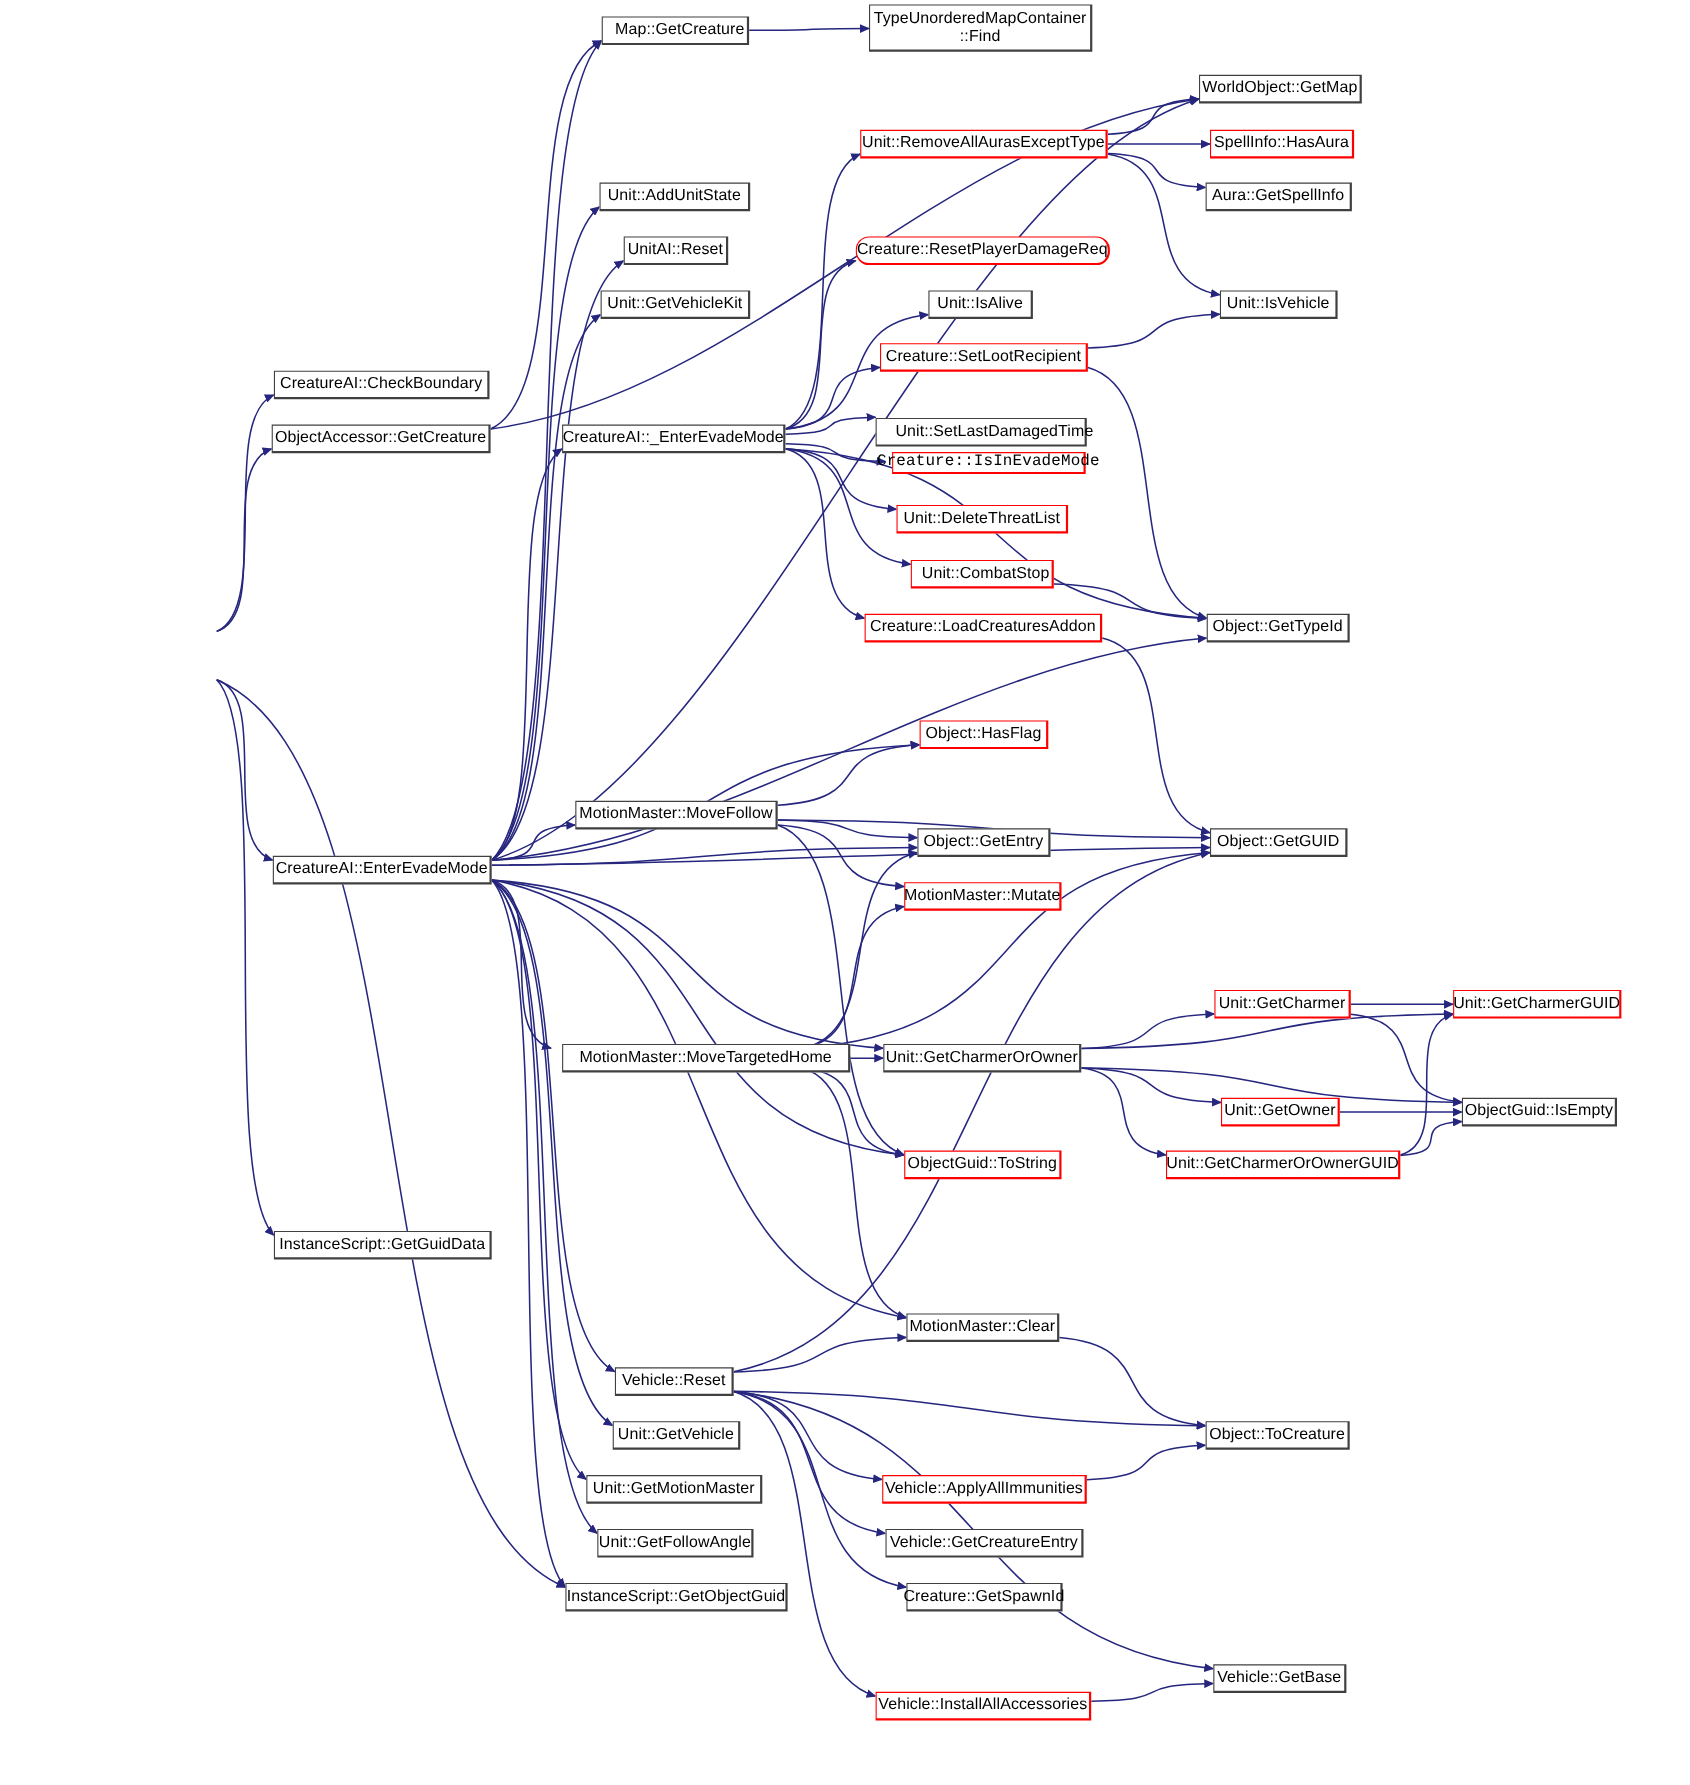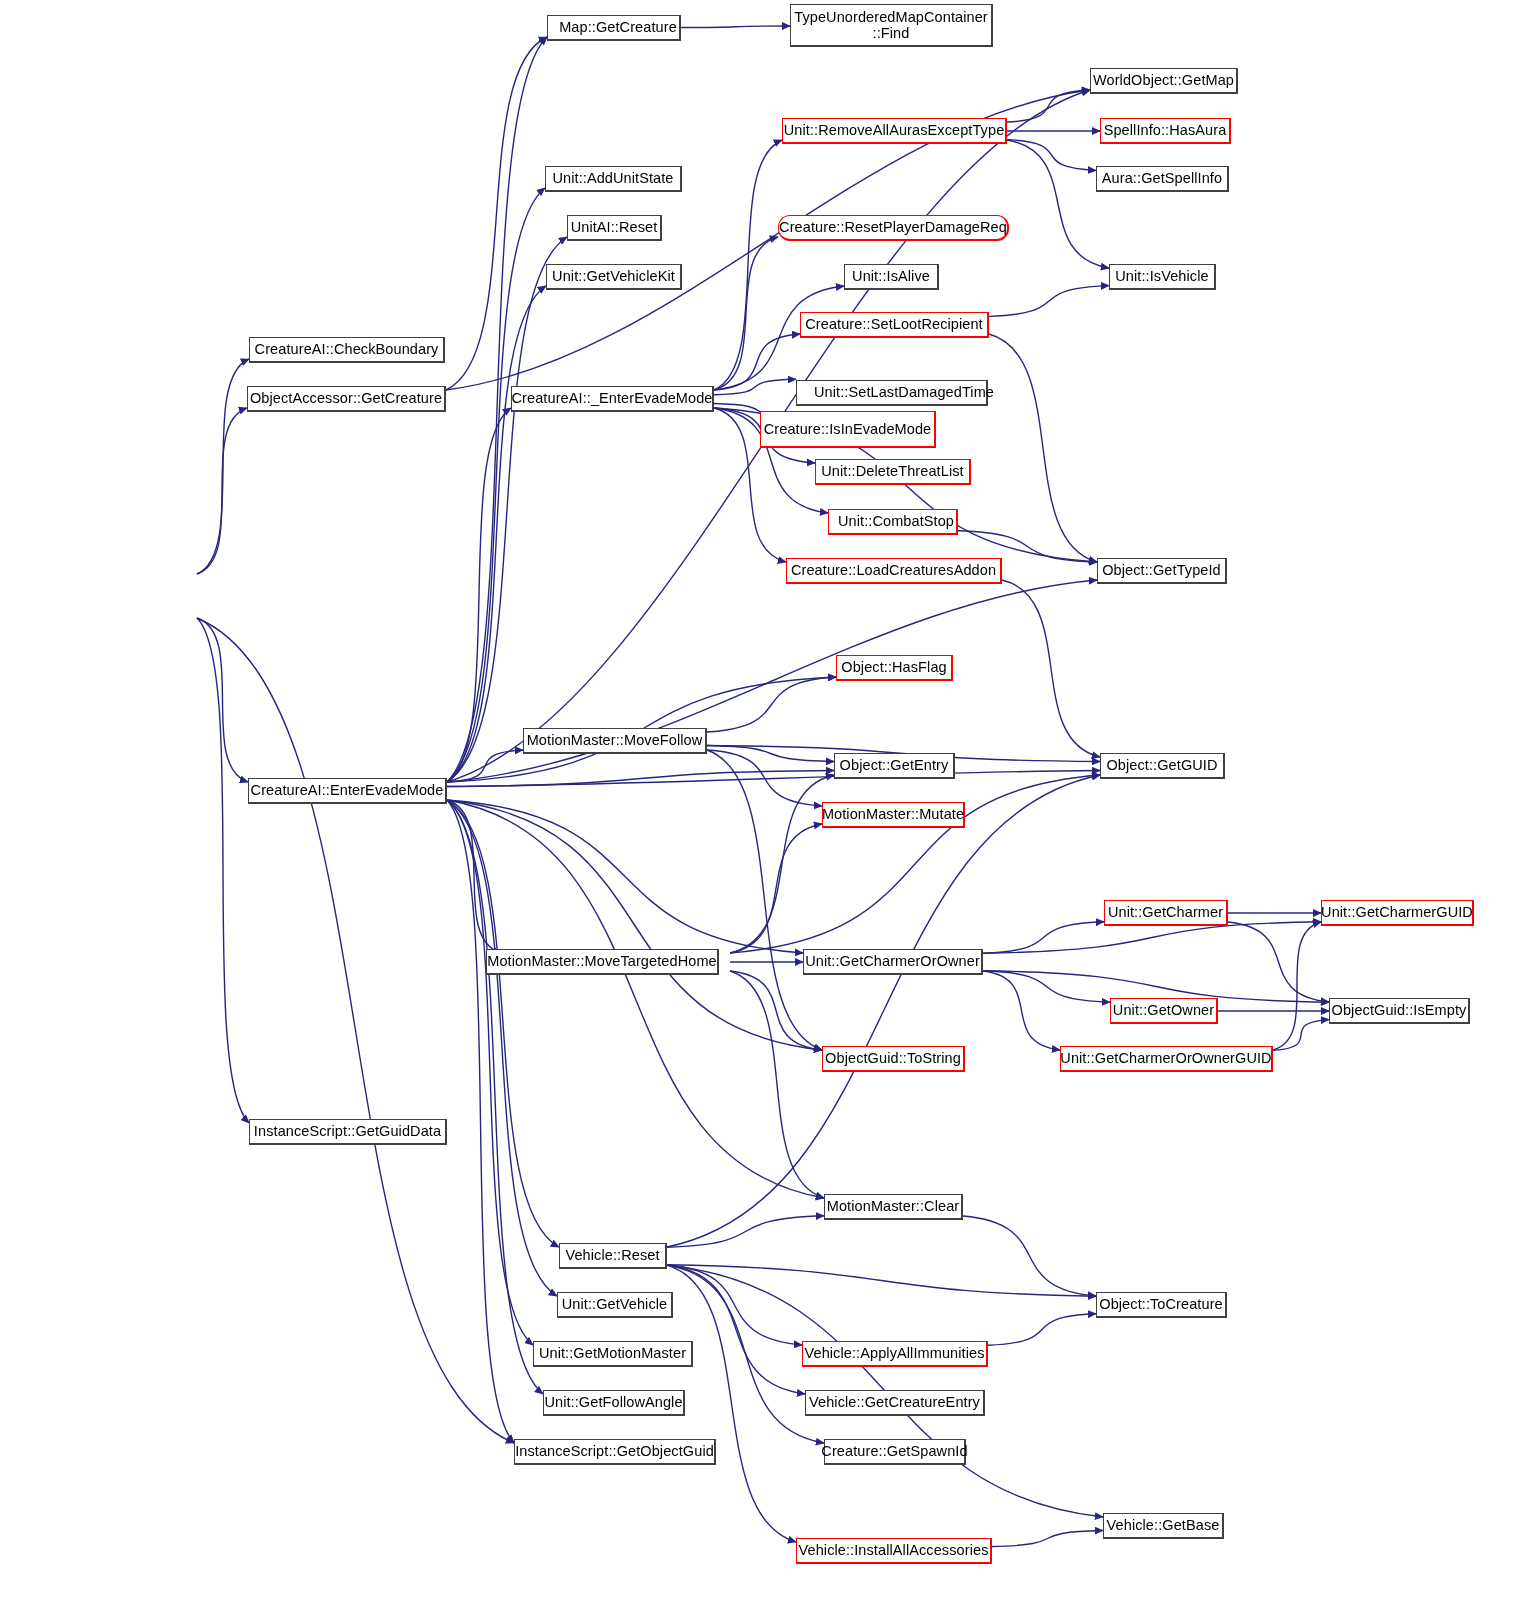--- a/index.html
+++ b/index.html
@@ -163,34 +163,34 @@
       <div class="node" style="left: 567px; top: 215px; width: 95px; height: 26px;">UnitAI::Reset</div>
       <div class="node red" style="left: 778px; top: 215px; width: 231px; height: 26px; border-radius: 12px;">Creature::ResetPlayerDamageReq</div>
       <div class="node" style="left: 844px; top: 264px; width: 95px; height: 26px;">Unit::IsAlive</div>
       <div class="node" style="left: 1109px; top: 264px; width: 107px; height: 26px;">Unit::IsVehicle</div>
       <div class="node" style="left: 546px; top: 264px; width: 136px; height: 26px;">Unit::GetVehicleKit</div>
       <div class="node red" style="left: 800px; top: 312px; width: 189px; height: 26px;">Creature::SetLootRecipient</div>
       <div class="node" style="left: 249px; top: 337px; width: 196px; height: 26px;">CreatureAI::CheckBoundary</div>
       <div class="node" style="left: 247px; top: 386px; width: 199px; height: 26px;">ObjectAccessor::GetCreature</div>
       <div class="node" style="left: 511px; top: 386px; width: 203px; height: 26px;">CreatureAI::_EnterEvadeMode</div>
       <div class="node" style="left: 796px; top: 380px; width: 192px; height: 26px; padding-left: 28px;">Unit::SetLastDamagedTime</div>
-      <div class="node red" style="left: 760px; top: 411px; width: 176px; height: 37px;">Creature::IsInEvadeMode</div>
+      <div class="node red" style="left: 811px; top: 411px; width: 176px; height: 20px; font-family: Liberation Mono, monospace;">Creature::IsInEvadeMode</div>
       <div class="node red" style="left: 815px; top: 459px; width: 156px; height: 26px;">Unit::DeleteThreatList</div>
       <div class="node red" style="left: 828px; top: 509px; width: 130px; height: 26px; padding-left: 10px;">Unit::CombatStop</div>
       <div class="node red" style="left: 786px; top: 558px; width: 216px; height: 26px;">Creature::LoadCreaturesAddon</div>
       <div class="node" style="left: 1097px; top: 558px; width: 130px; height: 26px;">Object::GetTypeId</div>
       <div class="node red" style="left: 836px; top: 655px; width: 117px; height: 26px;">Object::HasFlag</div>
       <div class="node" style="left: 523px; top: 728px; width: 184px; height: 26px;">MotionMaster::MoveFollow</div>
       <div class="node" style="left: 834px; top: 753px; width: 121px; height: 26px;">Object::GetEntry</div>
       <div class="node" style="left: 1100px; top: 753px; width: 125px; height: 26px;">Object::GetGUID</div>
       <div class="node" style="left: 248px; top: 778px; width: 199px; height: 26px;">CreatureAI::EnterEvadeMode</div>
       <div class="node red" style="left: 822px; top: 802px; width: 143px; height: 26px;">MotionMaster::Mutate</div>
       <div class="node red" style="left: 1104px; top: 900px; width: 124px; height: 26px;">Unit::GetCharmer</div>
       <div class="node red" style="left: 1321px; top: 900px; width: 153px; height: 26px;">Unit::GetCharmerGUID</div>
-      <div class="node" style="left: 486px; top: 949px; width: 233px; height: 26px;">MotionMaster::MoveTargetedHome</div>
+      <div class="node" style="left: 511px; top: 949px; width: 262px; height: 26px;">MotionMaster::MoveTargetedHome</div>
       <div class="node" style="left: 803px; top: 949px; width: 180px; height: 26px;">Unit::GetCharmerOrOwner</div>
       <div class="node red" style="left: 1110px; top: 998px; width: 108px; height: 26px;">Unit::GetOwner</div>
       <div class="node" style="left: 1329px; top: 998px; width: 141px; height: 26px;">ObjectGuid::IsEmpty</div>
       <div class="node red" style="left: 822px; top: 1046px; width: 143px; height: 26px;">ObjectGuid::ToString</div>
       <div class="node red" style="left: 1060px; top: 1046px; width: 213px; height: 26px;">Unit::GetCharmerOrOwnerGUID</div>
       <div class="node" style="left: 249px; top: 1119px; width: 198px; height: 26px;">InstanceScript::GetGuidData</div>
       <div class="node" style="left: 824px; top: 1194px; width: 139px; height: 26px;">MotionMaster::Clear</div>
       <div class="node" style="left: 559px; top: 1243px; width: 108px; height: 26px;">Vehicle::Reset</div>
       <div class="node" style="left: 1096px; top: 1292px; width: 131px; height: 26px;">Object::ToCreature</div>
       <div class="node" style="left: 557px; top: 1292px; width: 116px; height: 26px;">Unit::GetVehicle</div>

